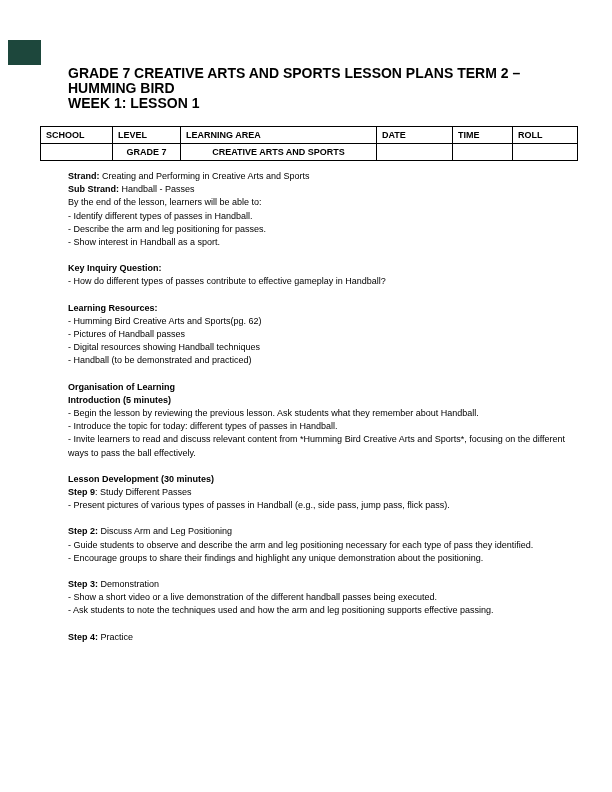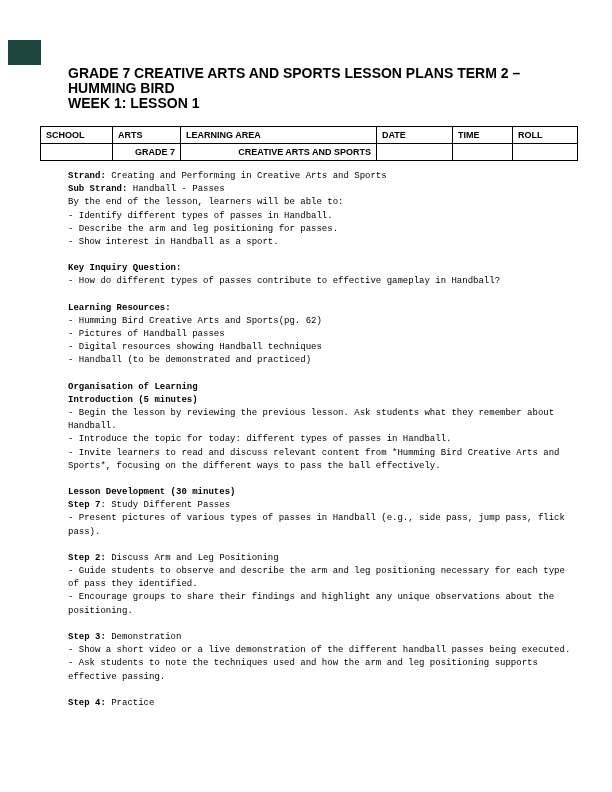--- a/index.html
+++ b/index.html
@@ -45,30 +45,30 @@
     border-radius: 11px;
   }
   .info-table th, .info-table td {
     border: 1px solid #000000;
     padding: 2px 5px;
     height: 17px;
     overflow: hidden;
     white-space: nowrap;
   }
   .info-table th { text-align: left; }
-  .info-table td { text-align: right; }
+  .info-table td { text-align: center; }
   .lesson-body {
     position: absolute;
     left: 68px;
     top: 170px;
     width: 507px;
     font-size: 9px;
     line-height: 13.2px;
   }
-  .block { margin-bottom: 13px; font-family: Liberation Mono, monospace; }
+  .block { margin-bottom: 13px; }
   .block:last-child { margin-bottom: 14px; }
   .bold { font-weight: bold; }
 </style>
 </head>
 <body>
 
 <div class="page">
 
   <div class="corner-block" style="background: rgb(29, 71, 60);"></div>
 
@@ -82,21 +82,21 @@
       <col style="width:72px">
       <col style="width:68px">
       <col style="width:196px">
       <col style="width:76px">
       <col style="width:60px">
       <col style="width:65px">
     </colgroup>
     <tbody>
       <tr>
         <th>SCHOOL</th>
-        <th>ARTS</th>
+        <th>LEVEL</th>
         <th>LEARNING AREA</th>
         <th>DATE</th>
         <th>TIME</th>
         <th>ROLL</th>
       </tr>
       <tr>
         <td></td>
         <td>GRADE 7</td>
         <td>CREATIVE ARTS AND SPORTS</td>
         <td></td>
@@ -128,27 +128,27 @@
       </div>
       <div class="block">
         <div class="line"><span class="bold">Organisation of Learning</span></div>
         <div class="line"><span class="bold">Introduction (5 minutes)</span></div>
         <div class="line">- Begin the lesson by reviewing the previous lesson. Ask students what they remember about Handball.</div>
         <div class="line">- Introduce the topic for today: different types of passes in Handball.</div>
         <div class="line">- Invite learners to read and discuss relevant content from *Humming Bird Creative Arts and Sports*, focusing on the different ways to pass the ball effectively.</div>
       </div>
       <div class="block">
         <div class="line"><span class="bold">Lesson Development (30 minutes)</span></div>
-        <div class="line"><span class="bold">Step 7</span>: Study Different Passes</div>
+        <div class="line"><span class="bold">Step 9</span>: Study Different Passes</div>
         <div class="line">- Present pictures of various types of passes in Handball (e.g., side pass, jump pass, flick pass).</div>
       </div>
       <div class="block">
         <div class="line"><span class="bold">Step 2:</span> Discuss Arm and Leg Positioning</div>
         <div class="line">- Guide students to observe and describe the arm and leg positioning necessary for each type of pass they identified.</div>
-        <div class="line">- Encourage groups to share their findings and highlight any unique observations about the positioning.</div>
+        <div class="line">- Encourage groups to share their findings and highlight any unique demonstration about the positioning.</div>
       </div>
       <div class="block">
         <div class="line"><span class="bold">Step 3:</span> Demonstration</div>
         <div class="line">- Show a short video or a live demonstration of the different handball passes being executed.</div>
         <div class="line">- Ask students to note the techniques used and how the arm and leg positioning supports effective passing.</div>
       </div>
       <div class="block">
         <div class="line"><span class="bold">Step 4:</span> Practice</div>
       </div>
     </div>

